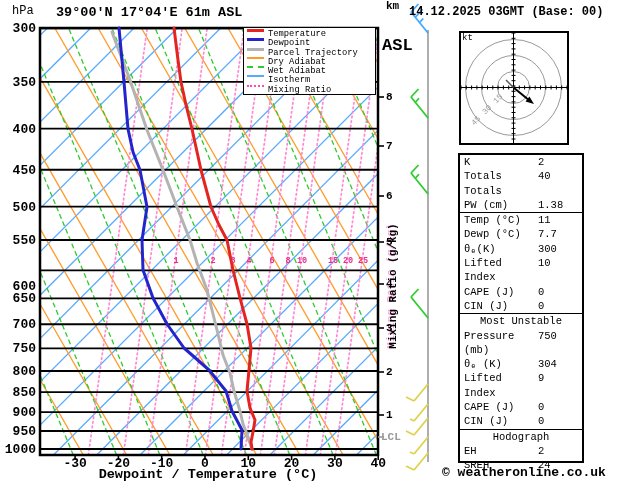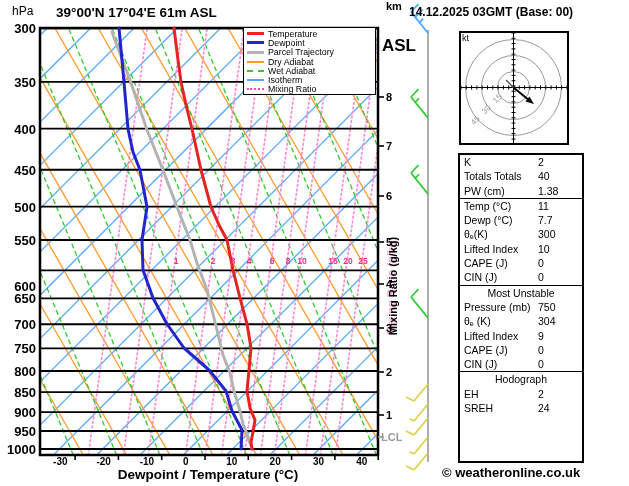--- a/index.html
+++ b/index.html
@@ -1,28 +1,28 @@
 <!DOCTYPE html>
 <html><head>
 <meta charset="utf-8">
 <style>
   html,body{margin:0;padding:0;background:#fff;}
   #stage{position:relative;width:629px;height:486px;background:#fff;overflow:hidden;
-         font-family:Liberation Sans, sans-serif;color:#000;}
+         font-family:Liberation Mono, monospace;color:#000;}
   .abs{position:absolute;white-space:nowrap;}
   .b{font-weight:bold;}
   #plot{position:absolute;left:0;top:0;}
   .ptick{position:absolute;width:34px;text-align:right;font-size:13px;font-weight:bold;}
-  .xtick{position:absolute;width:44px;text-align:left;font-size:10px;font-weight:bold;}
+  .xtick{position:absolute;width:44px;text-align:center;font-size:13px;font-weight:bold;}
   .kmtick{position:absolute;font-size:11px;font-weight:bold;}
   .mixlab{position:absolute;font-size:8.5px;font-weight:bold;}
   .vlabel{position:absolute;transform:rotate(-90deg);text-align:center;font-weight:bold;}
   .ringlab{position:absolute;font-size:8px;color:#999;transform:rotate(-45deg);}
   #legend{position:absolute;background:#fff;border:1.5px solid #000;z-index:5;padding:1px 0 0 3px;box-sizing:border-box;}
-  .lrow{display:flex;align-items:center;height:9.3px;font-size:8.8px;}
+  .lrow{display:flex;height:9.3px;font-size:8.8px;}
   .lswatch{display:inline-block;width:17px;margin-right:4px;flex:0 0 17px;}
   #statsbox{position:absolute;border:2px solid #000;box-sizing:border-box;background:#fff;font-size:10.5px;}
   .ssec{border-top:1.5px solid #000;}
   .ssec:first-child{border-top:none;}
   .shead{text-align:center;line-height:14.3px;}
   .srow{display:flex;line-height:14.3px;padding:0 4px;}
   .slbl{flex:1;}
   .sval{width:40px;}
   #hodobox{position:absolute;border:2px solid #000;box-sizing:border-box;}
 </style>

